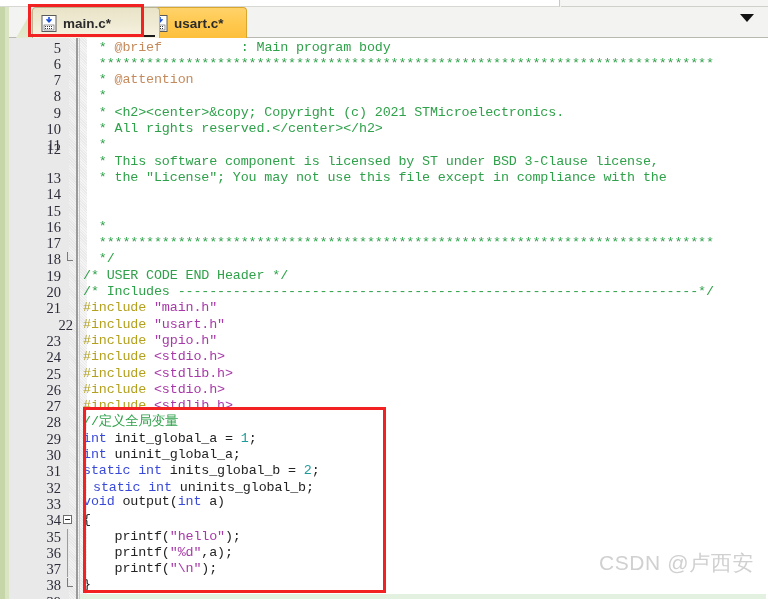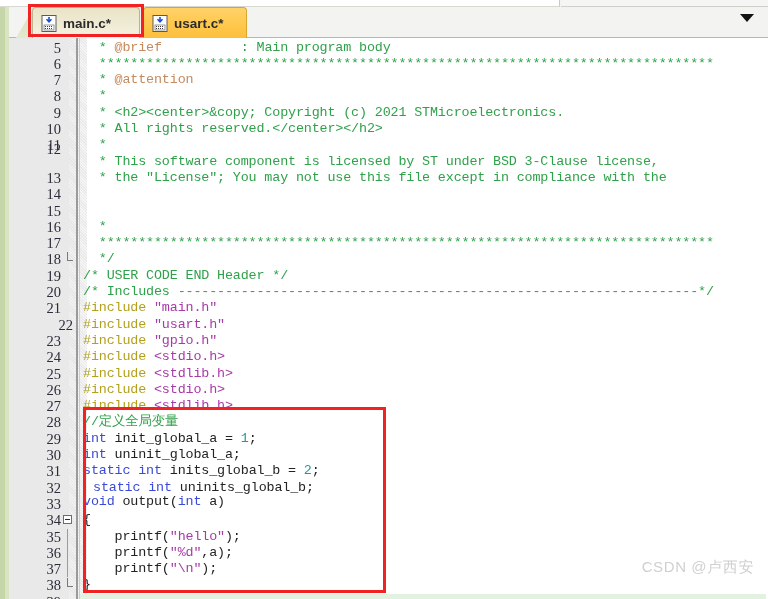--- a/index.html
+++ b/index.html
@@ -82,21 +82,21 @@
     align-items: center;
     padding: 0 11px 0 8px;
     font-size: 13.5px;
     font-weight: bold;
     color: #2b2b2b;
     white-space: nowrap;
     font-family: "Liberation Sans", sans-serif;
   }
   .tab-active {
     left: 32px;
-    width: 108px;
+    width: 128px;
     background: linear-gradient(to bottom, #e9e4c8 0%, #eee9d1 45%, #f6f3e2 100%);
     border-color: #b9b48f;
     z-index: 2;
   }
   .tab-active::after {
     content: "";
     position: absolute;
     left: 4px; right: 4px; bottom: 1px;
     height: 2px;
     background: #1b1b1b;
@@ -260,21 +260,21 @@
   }
   #annot-tab  { left: 28px;  top: 4px;   width: 116px; height: 33px; }
   #annot-code { left: 83px;  top: 407px; width: 303px; height: 186px; }
 
   
   .watermark {
     position: absolute;
     right: 14px;
     bottom: 22px;
     font-family: "Liberation Sans", sans-serif;
-    font-size: 15px;
+    font-size: 21px;
     color: #d0d0d0;
     letter-spacing: .6px;
     z-index: 15;
     user-select: none;
   }
   .scroll-edge {
     position: absolute;
     right: 0; top: 38px;
     width: 2px; height: 561px;
     background: #ffffff;

